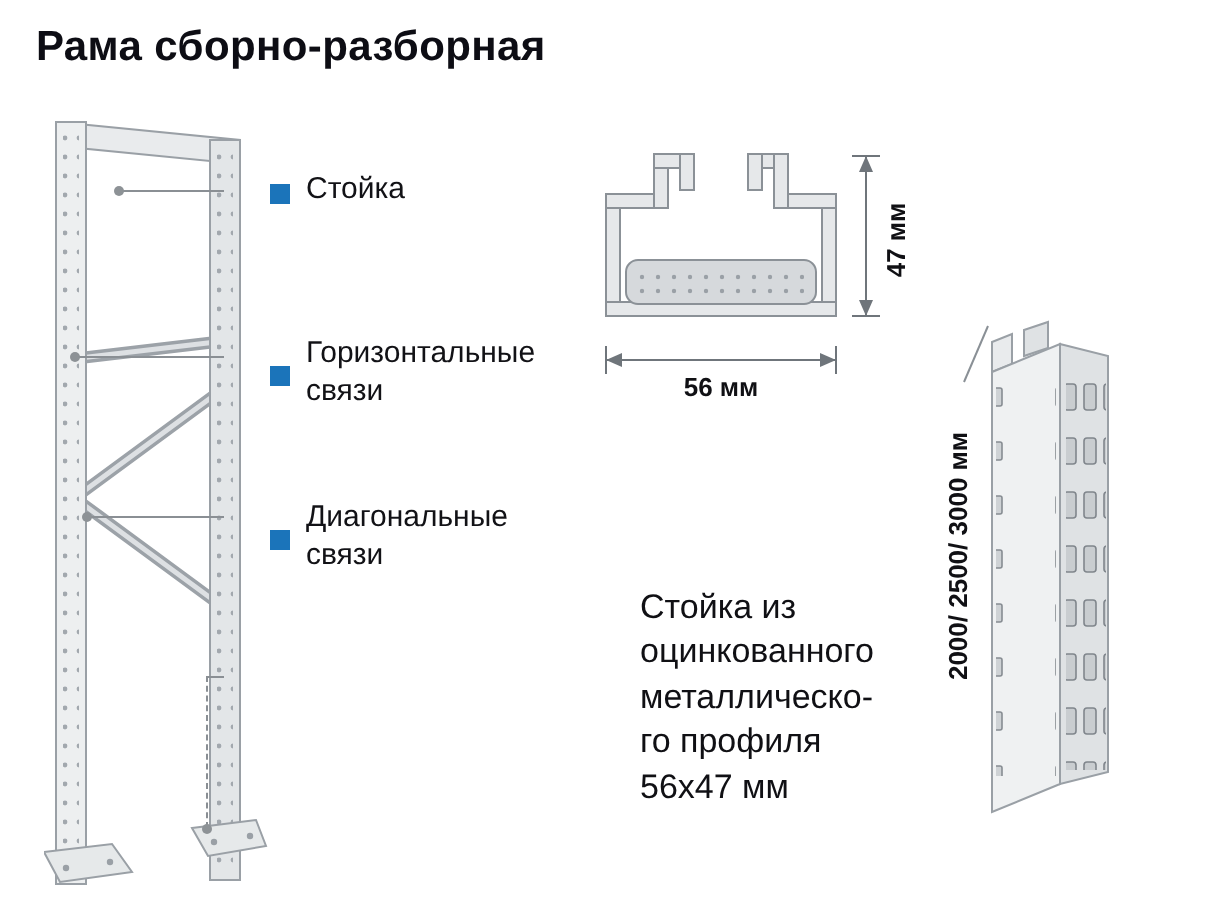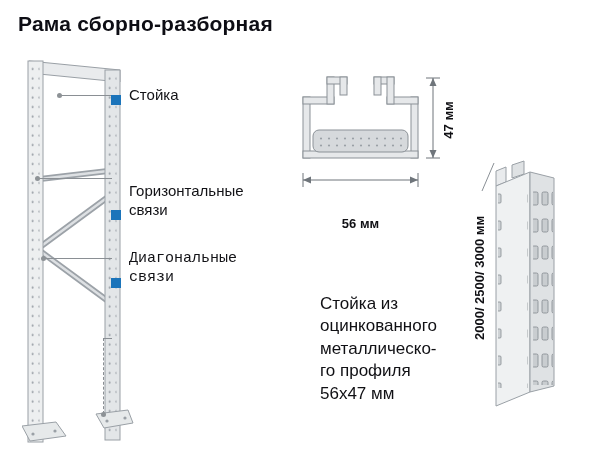--- a/index.html
+++ b/index.html
@@ -5,21 +5,21 @@
   html,body{margin:0;padding:0;background:#fff;}
   .page{
     position:relative;width:603px;height:449px;background:#ffffff;
     font-family:"Liberation Sans",sans-serif;overflow:hidden;color:#111;padding-left:32px;
   }
   .title{
     position:absolute;left:18px;top:12px;font-size:21px;font-weight:bold;
     color:#0d0d14;letter-spacing:.2px;
   }
   .drawing{position:absolute;}
-  .callout{position:absolute;display:flex;align-items:flex-end;gap:8px;}
+  .callout{position:absolute;display:flex;align-items:center;gap:8px;margin-left:24px;}
   .sq{width:10px;height:10px;background:var(--accent,#1b74ba);margin-top:3px;flex:0 0 auto;}
   .callout-text{font-size:15px;line-height:1.25;color:#121216;max-width:135px;}
   .leader{position:absolute;height:0;border-top:1px solid #8a8f94;}
   .leader-v{position:absolute;width:0;border-left:1px dashed #8a8f94;}
   .ldot{position:absolute;width:5px;height:5px;border-radius:50%;background:#8d9296;}
   .dim-label{font-size:13px;font-weight:bold;color:#101014;}
   .dim-h{position:absolute;text-align:center;}
   .rot-wrap{position:absolute;}
   .rot-wrap span{
     position:absolute;left:50%;top:50%;
@@ -83,25 +83,25 @@
   <div class="ldot" style="left:41px;top:256px;"></div>
 
   <div class="leader" style="left:103px;top:338px;width:9px;"></div>
   <div class="leader-v" style="left:103px;top:338px;height:76px;"></div>
   <div class="ldot" style="left:101px;top:412px;"></div>
 
   <div class="callout" style="left:111px;top:86px;">
     <span class="sq"></span>
     <span class="callout-text">Стойка</span>
   </div>
-  <div class="callout" style="left:111px;top:182px;">
+  <div class="callout" style="left:111px;top:168px;">
     <span class="sq"></span>
     <span class="callout-text">Горизонтальные связи</span>
   </div>
-  <div class="callout" style="left:111px;top:250px;font-family:Liberation Mono, monospace;">
+  <div class="callout" style="left:111px;top:250px;">
     <span class="sq"></span>
     <span class="callout-text">Диагональные связи</span>
   </div>
 
   <svg class="drawing" style="left:293px;top:72px;" width="160" height="125" viewBox="0 0 160 125">
     <defs>
       <pattern id="perf2" width="8" height="7" patternUnits="userSpaceOnUse">
         <circle cx="4" cy="3.5" r="1.1" fill="#9aa0a6"></circle>
       </pattern>
     </defs>
@@ -131,21 +131,21 @@
     </g>
     <g stroke="#6f757b" stroke-width="1">
       <line x1="140" y1="6" x2="140" y2="86"></line>
       <line x1="133" y1="6" x2="147" y2="6"></line>
       <line x1="133" y1="86" x2="147" y2="86"></line>
       <polygon points="140,6 136.5,14 143.5,14" fill="#6f757b" stroke="none"></polygon>
       <polygon points="140,86 136.5,78 143.5,78" fill="#6f757b" stroke="none"></polygon>
     </g>
   </svg>
 
-  <div class="dim-h dim-label" style="left:303px;top:186px;width:115px;margin-top:30px;">56 мм</div>
+  <div class="dim-h dim-label" style="left:303px;top:186px;width:115px;">56 мм</div>
 
   <div class="rot-wrap" style="left:440px;top:77px;width:16px;height:86px;">
     <span class="dim-label">47 мм</span>
   </div>
 
   <div class="description">Стойка из
 оцинкованного
 металлическо-
 го профиля
 56х47 мм</div>

